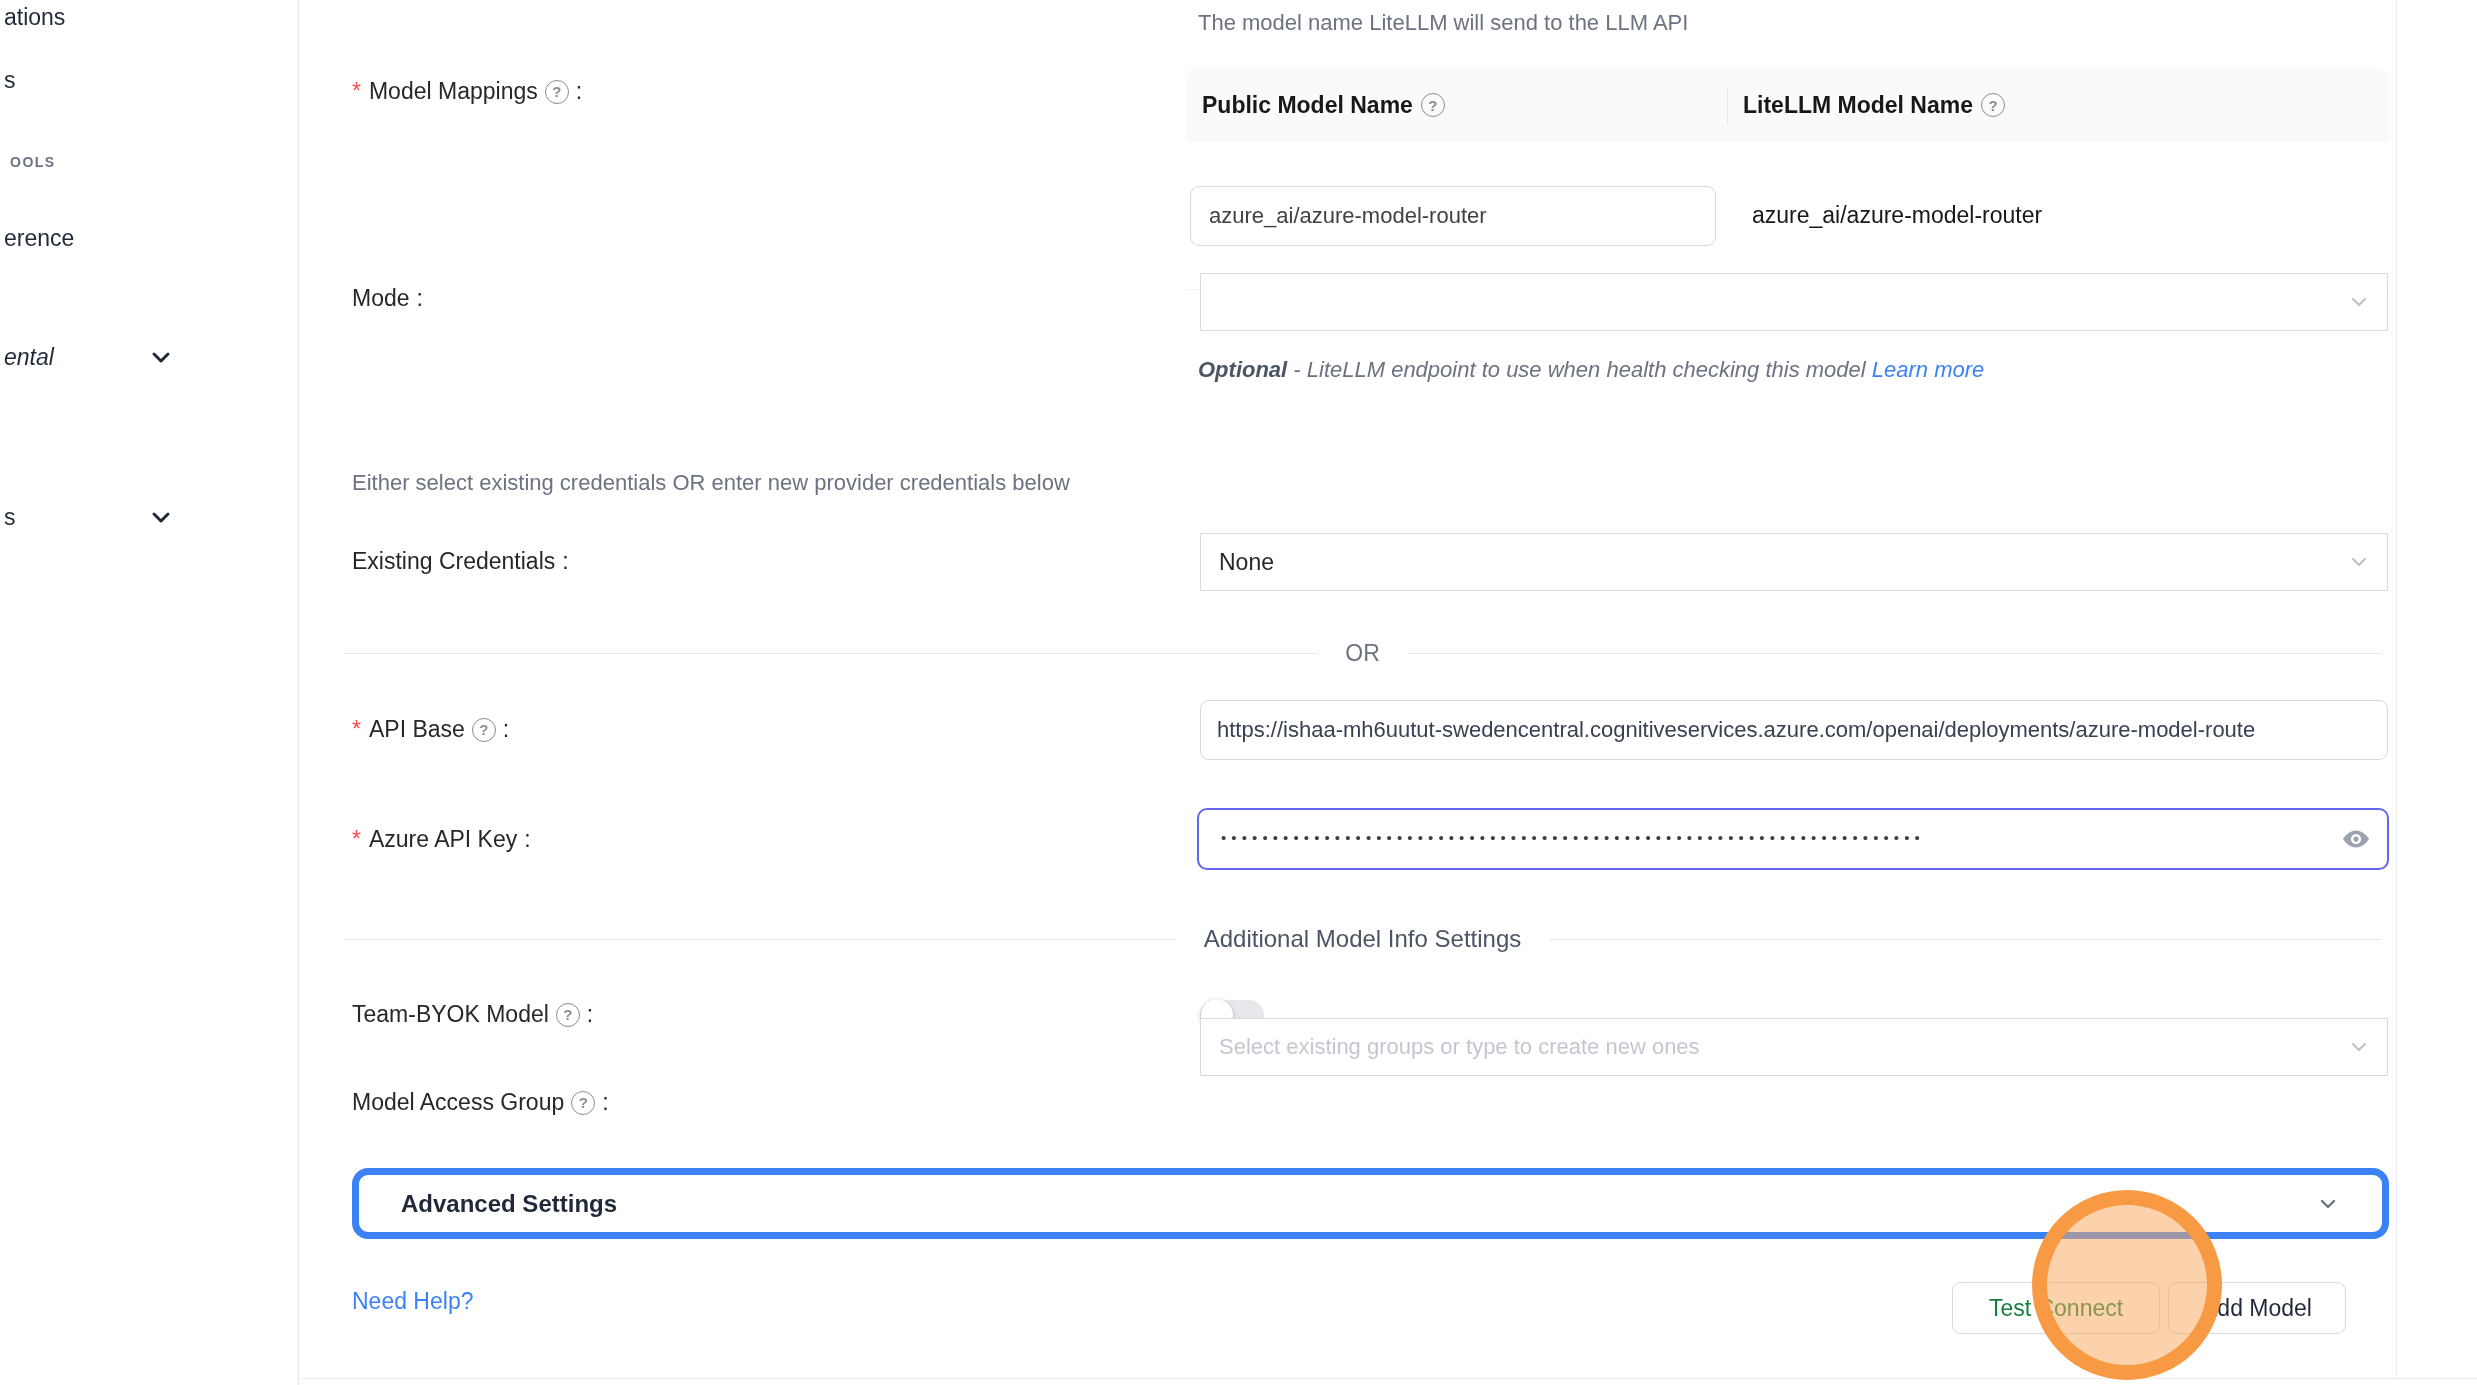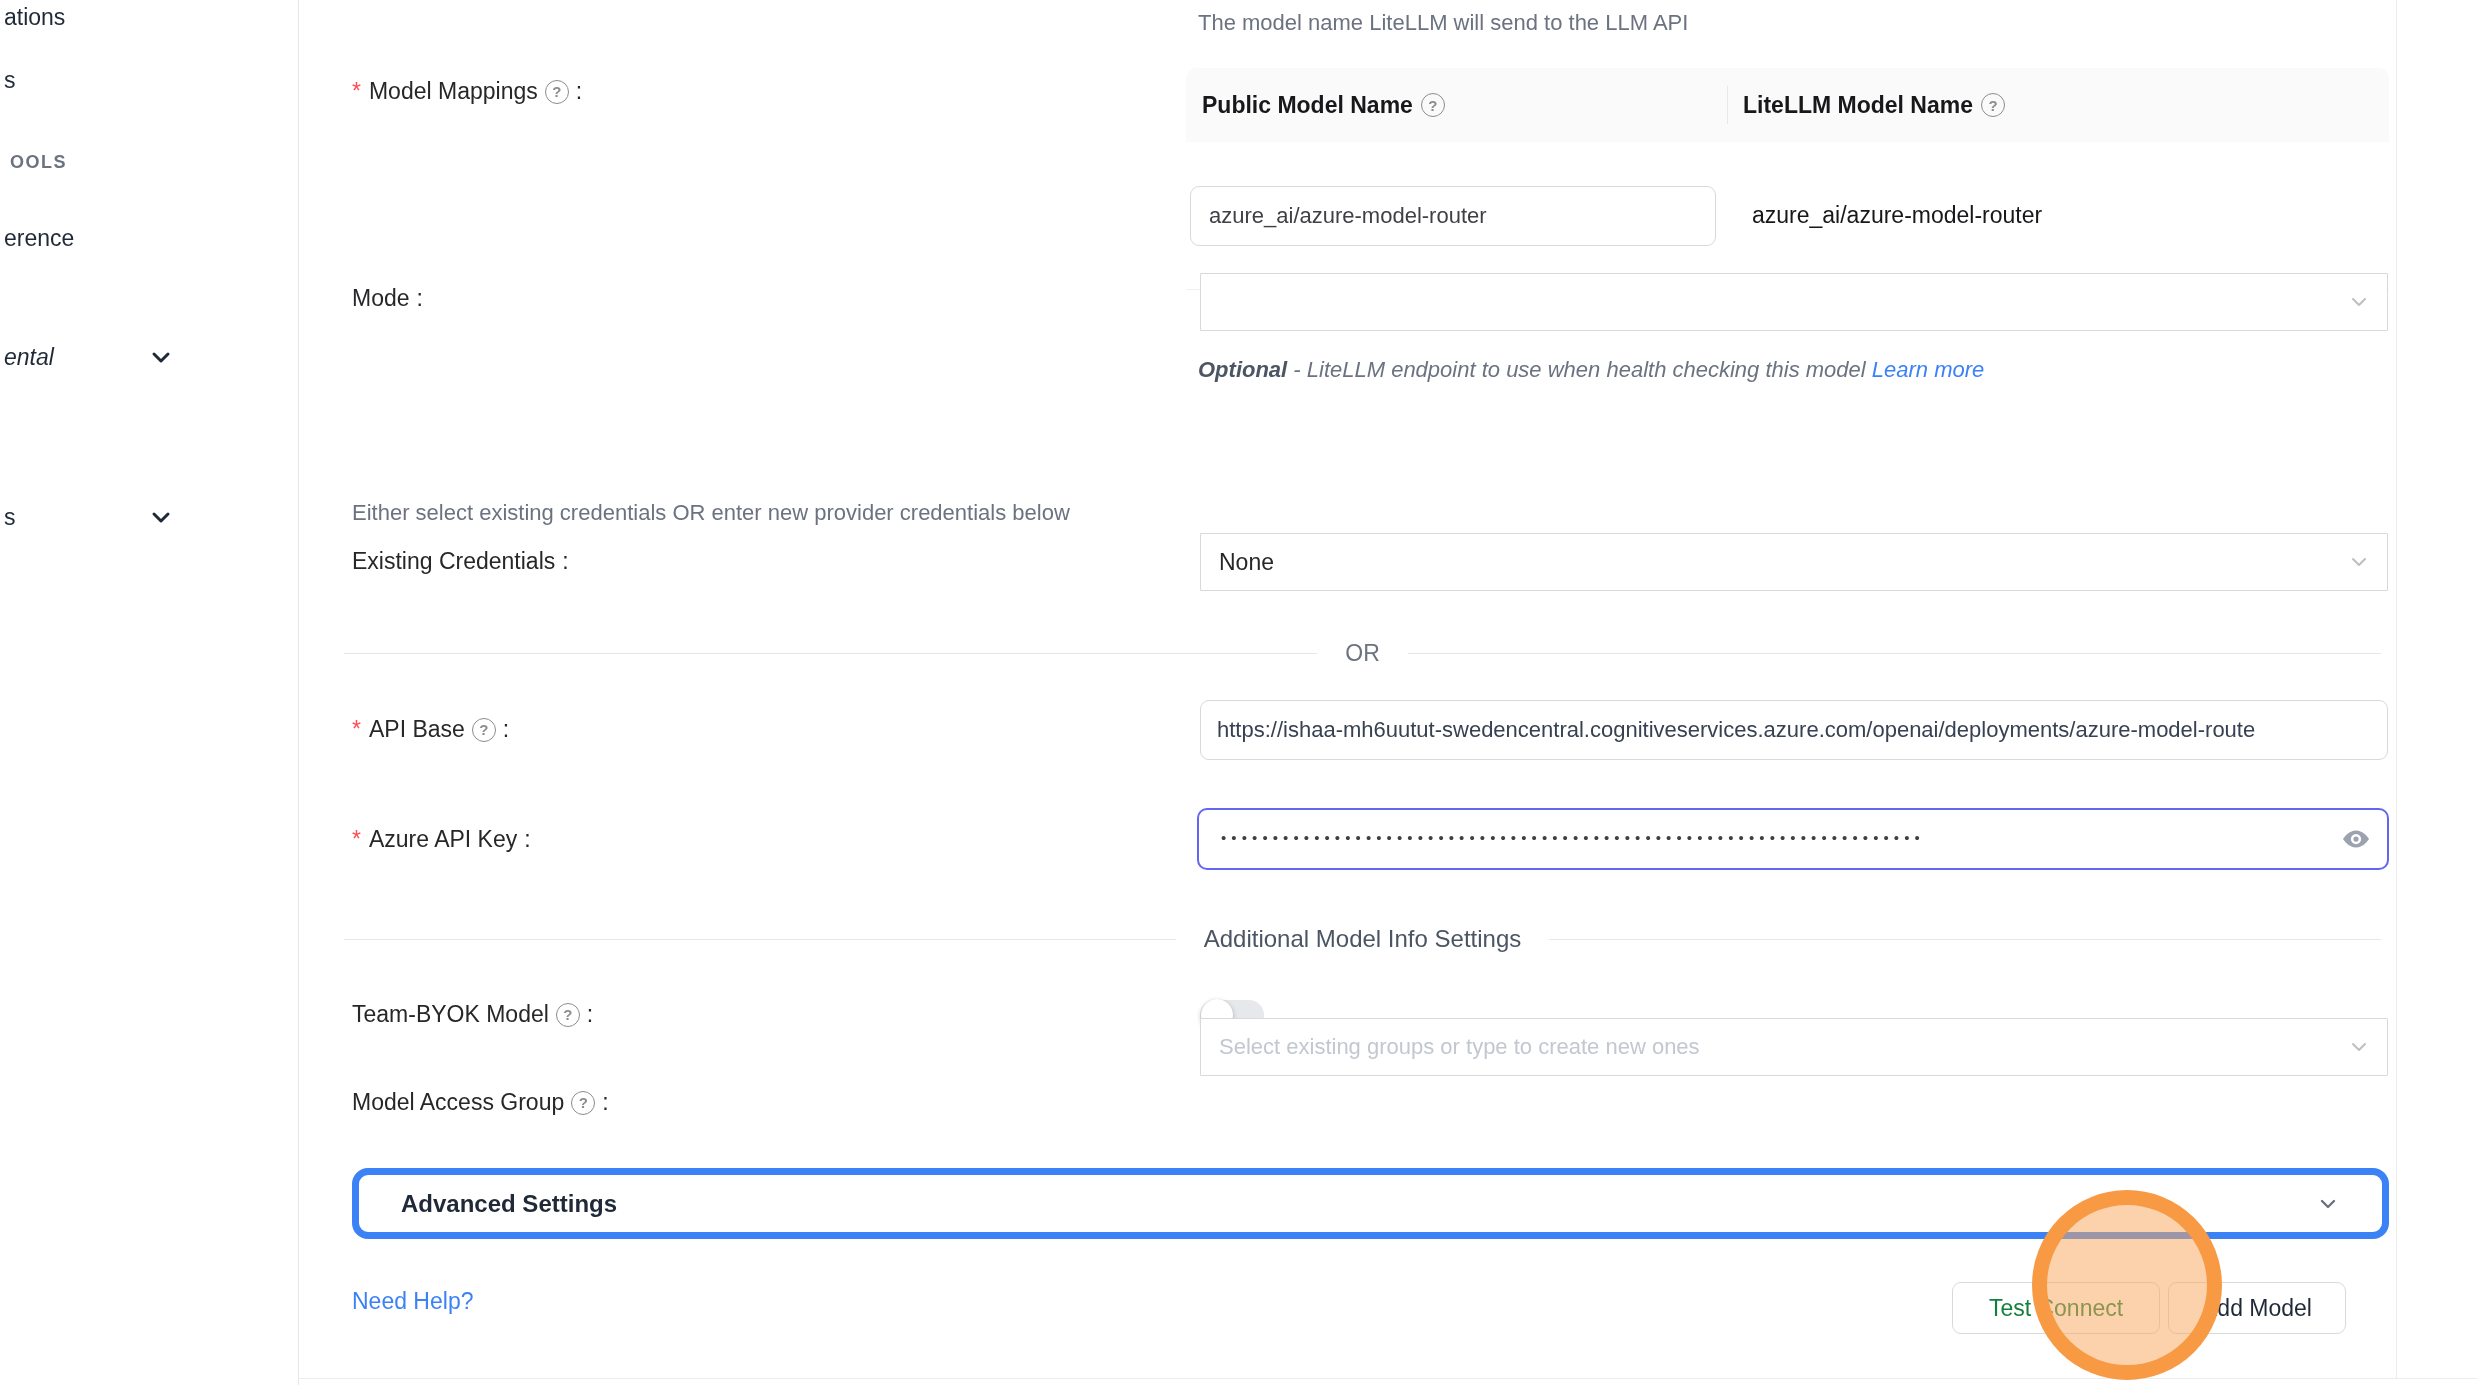--- a/index.html
+++ b/index.html
@@ -7,21 +7,21 @@
   #screen {
     position:relative; width:2477px; height:1385px; overflow:hidden;
     background:#ffffff; font-family:"Liberation Sans", sans-serif;
     color:#27272a;
   }
   .abs { position:absolute; }
 
   
   .sidebar-divider { left:298px; top:0; width:0; height:1385px; border-left:1px solid #e5e7eb; }
   .side-item { left:4px; height:34px; display:flex; align-items:center; font-size:23px; color:#1f2937; }
-  .side-section { left:10px; height:24px; display:flex; align-items:center; font-size:18px; font-weight:600; letter-spacing:1.5px; color:#6b7280; }
+  .side-section { left:10px; height:24px; display:flex; align-items:center; font-size:14px; font-weight:600; letter-spacing:1.5px; color:#6b7280; }
   .side-chevron { left:148px; width:26px; height:26px; display:flex; align-items:center; justify-content:center; }
 
   
   .card-right-border { left:2396px; top:0; width:0; height:1378px; border-left:1px solid #ececec; }
   .card-bottom-border { left:298px; top:1378px; width:2179px; height:0; border-top:1px solid #ececec; }
 
   
   .helper { color:#6b7280; font-size:22px; }
   .label-row { display:flex; align-items:center; gap:7px; font-size:23px; color:#27272a; }
   .req { color:#ff4d4f; font-size:23px; margin-right:1px; }
@@ -175,21 +175,21 @@
     <span class="select-chevron">
       <svg class="chev" width="20" height="20" viewBox="0 0 20 20">
           <polyline points="4,7 10,13 16,7" fill="none" stroke="#bfbfbf" stroke-width="2" stroke-linecap="round" stroke-linejoin="round"></polyline>
         </svg>
     </span>
   </div>
   <div class="abs mode-helper">
     <b>Optional</b><span> - LiteLLM endpoint to use when health checking this model </span><span class="link">Learn more</span>
   </div>
 
-  <div class="abs helper" style="left:352px; top:470px;margin-top:30px;">Either select existing credentials OR enter new provider credentials below</div>
+  <div class="abs helper" style="left:352px; top:470px;">Either select existing credentials OR enter new provider credentials below</div>
 
   <div class="abs label-row" style="left:352px; top:548px;">
     <span>Existing Credentials</span>
     <span class="colon">:</span>
   </div>
   <div class="abs select-box" style="top:533px;">
     <span>None</span>
     <span class="select-chevron">
       <svg class="chev" width="20" height="20" viewBox="0 0 20 20">
           <polyline points="4,7 10,13 16,7" fill="none" stroke="#bfbfbf" stroke-width="2" stroke-linecap="round" stroke-linejoin="round"></polyline>

